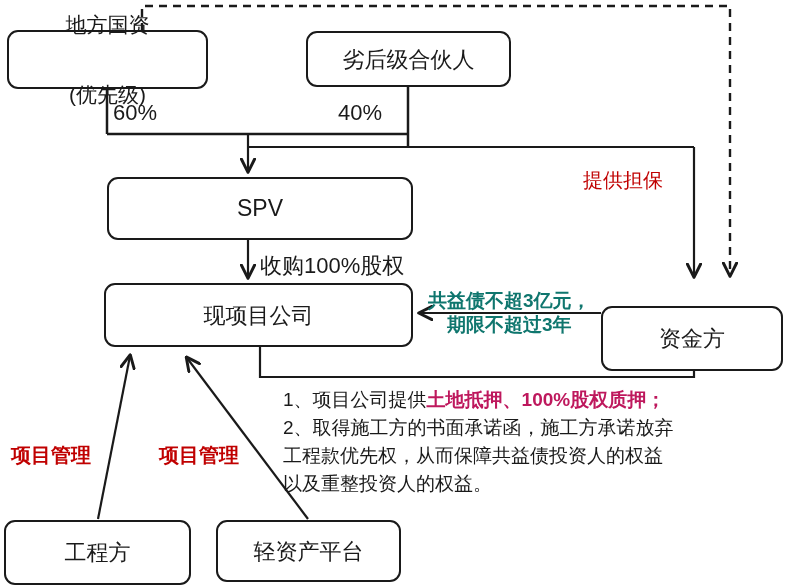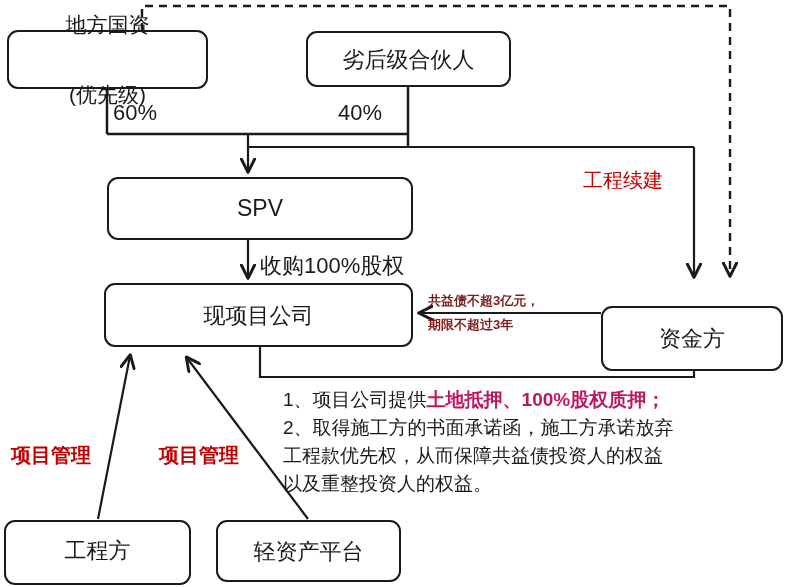--- a/index.html
+++ b/index.html
@@ -37,37 +37,37 @@
     text-align: center;
     font-size: 22px;
     color: #1a1a1a;
     line-height: 27px;
   }
   .node-local-soe       { left: 7px;   top: 30px;  width: 201px; height: 59px; font-size: 21px; line-height: 26px; gap: 44px; }
   .node-junior-partner  { left: 306px; top: 31px;  width: 205px; height: 56px; }
   .node-spv             { left: 107px; top: 177px; width: 306px; height: 63px; font-size: 23px; align-items: center; }
   .node-project-company { left: 104px; top: 283px; width: 309px; height: 64px; }
   .node-capital         { left: 601px; top: 282px; width: 182px; height: 65px; margin-top: 24px; }
-  .node-contractor      { left: 4px;   top: 520px; width: 187px; height: 65px; font-family: Liberation Mono, monospace; }
+  .node-contractor      { left: 4px;   top: 520px; width: 187px; height: 65px; }
   .node-platform        { left: 216px; top: 520px; width: 185px; height: 62px; }
 
   .lbl {
     position: absolute;
     white-space: nowrap;
     color: #1a1a1a;
   }
   .lbl-pct         { font-size: 22px; }
   .lbl-senior      { left: 113px; top: 100px; }
   .lbl-junior      { left: 338px; top: 100px; }
   .lbl-acquire     { left: 260px; top: 251px; font-size: 22px; }
   .lbl-guarantee   { left: 583px; top: 167px; font-size: 20px; color: #c00000; }
   .lbl-debt {
     left: 428px; top: 289px;
-    font-size: 13px; font-weight: bold; color: #7f1d1d;
-    line-height: 24px; white-space: nowrap;
+    font-size: 19px; font-weight: bold; color: #0f766e;
+    line-height: 24px; white-space: nowrap; text-align: center;
   }
   .lbl-red-bold    { font-size: 20px; font-weight: bold; color: #c00000; }
   .lbl-continue    { left: 11px;  top: 442px; }
   .lbl-manage      { left: 159px; top: 442px; }
 
   .notes {
     position: absolute;
     left: 283px; top: 386px;
     width: 392px;
     font-size: 19px;
@@ -143,21 +143,21 @@
   <div class="node node-platform">
     <div>轻资产平台</div>
   </div>
 
   <div class="lbl lbl-pct lbl-senior">60%</div>
 
   <div class="lbl lbl-pct lbl-junior">40%</div>
 
   <div class="lbl lbl-acquire">收购100%股权</div>
 
-  <div class="lbl lbl-guarantee">工程续建</div>
+  <div class="lbl lbl-guarantee">提供担保</div>
 
   <div class="lbl lbl-debt">
     <div>共益债不超3亿元，</div>
     <div>期限不超过3年</div>
   </div>
 
   <div class="lbl lbl-red-bold lbl-continue">项目管理</div>
 
   <div class="lbl lbl-red-bold lbl-manage">项目管理</div>
 

